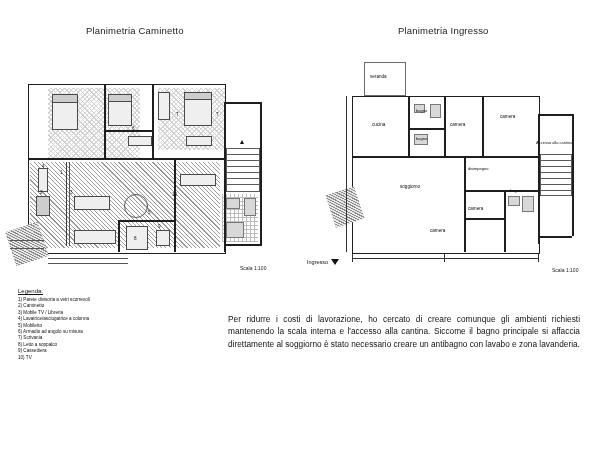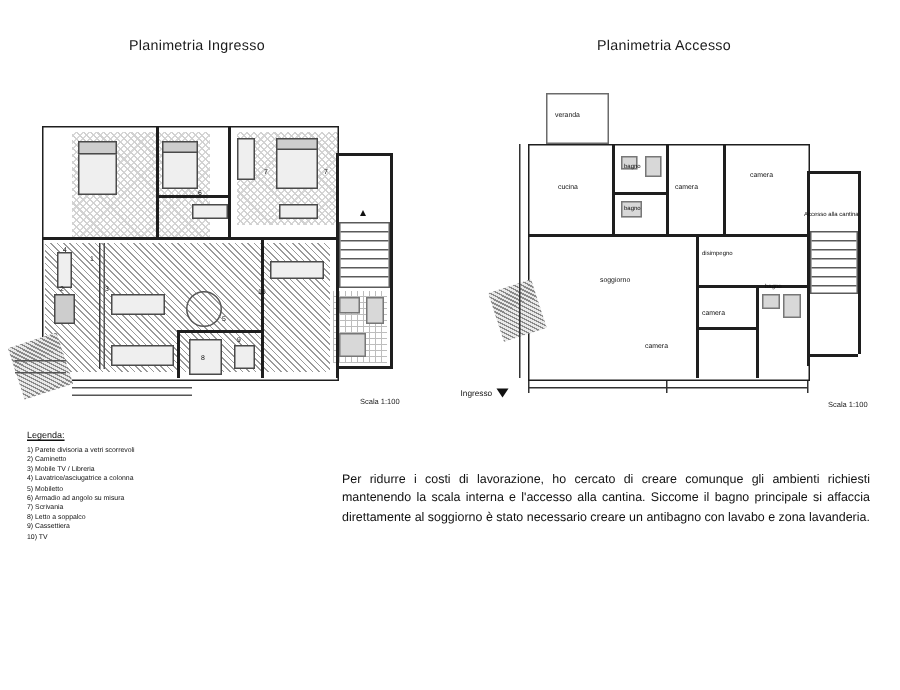--- a/index.html
+++ b/index.html
@@ -58,22 +58,22 @@
   .stair{position:absolute;border:.7px solid #5a5a5a;}
   .stair i{position:absolute;left:0;right:0;height:.7px;background:#5a5a5a;}
   .outline{position:absolute;border:1.4px solid #1e1e1e;}
   .arrow-up{position:absolute;width:0;height:0;border-left:2.5px solid transparent;border-right:2.5px solid transparent;border-bottom:4px solid #111;}
 </style>
 </head>
 <body>
 
 <div class="page">
 
-  <div class="panel-title" id="title-left">Planimetria Ingresso</div>
-  <div class="panel-title" id="title-right">Planimetria Accesso</div>
+  <div class="panel-title" id="title-left">Planimetria Caminetto</div>
+  <div class="panel-title" id="title-right">Planimetria Ingresso</div>
 
   <div class="plan" id="plan-left">
 
     <div class="hatch-park" style="left:40px;top:44px;width:92px;height:70px;"></div>
     <div class="hatch-park" style="left:150px;top:44px;width:68px;height:62px;"></div>
     <div class="hatch-diag" style="left:22px;top:118px;width:190px;height:86px;"></div>
     <div class="hatch-tile" style="left:214px;top:150px;width:36px;height:48px;"></div>
 
     <div class="outline" style="left:20px;top:40px;width:196px;height:168px;"></div>
 

